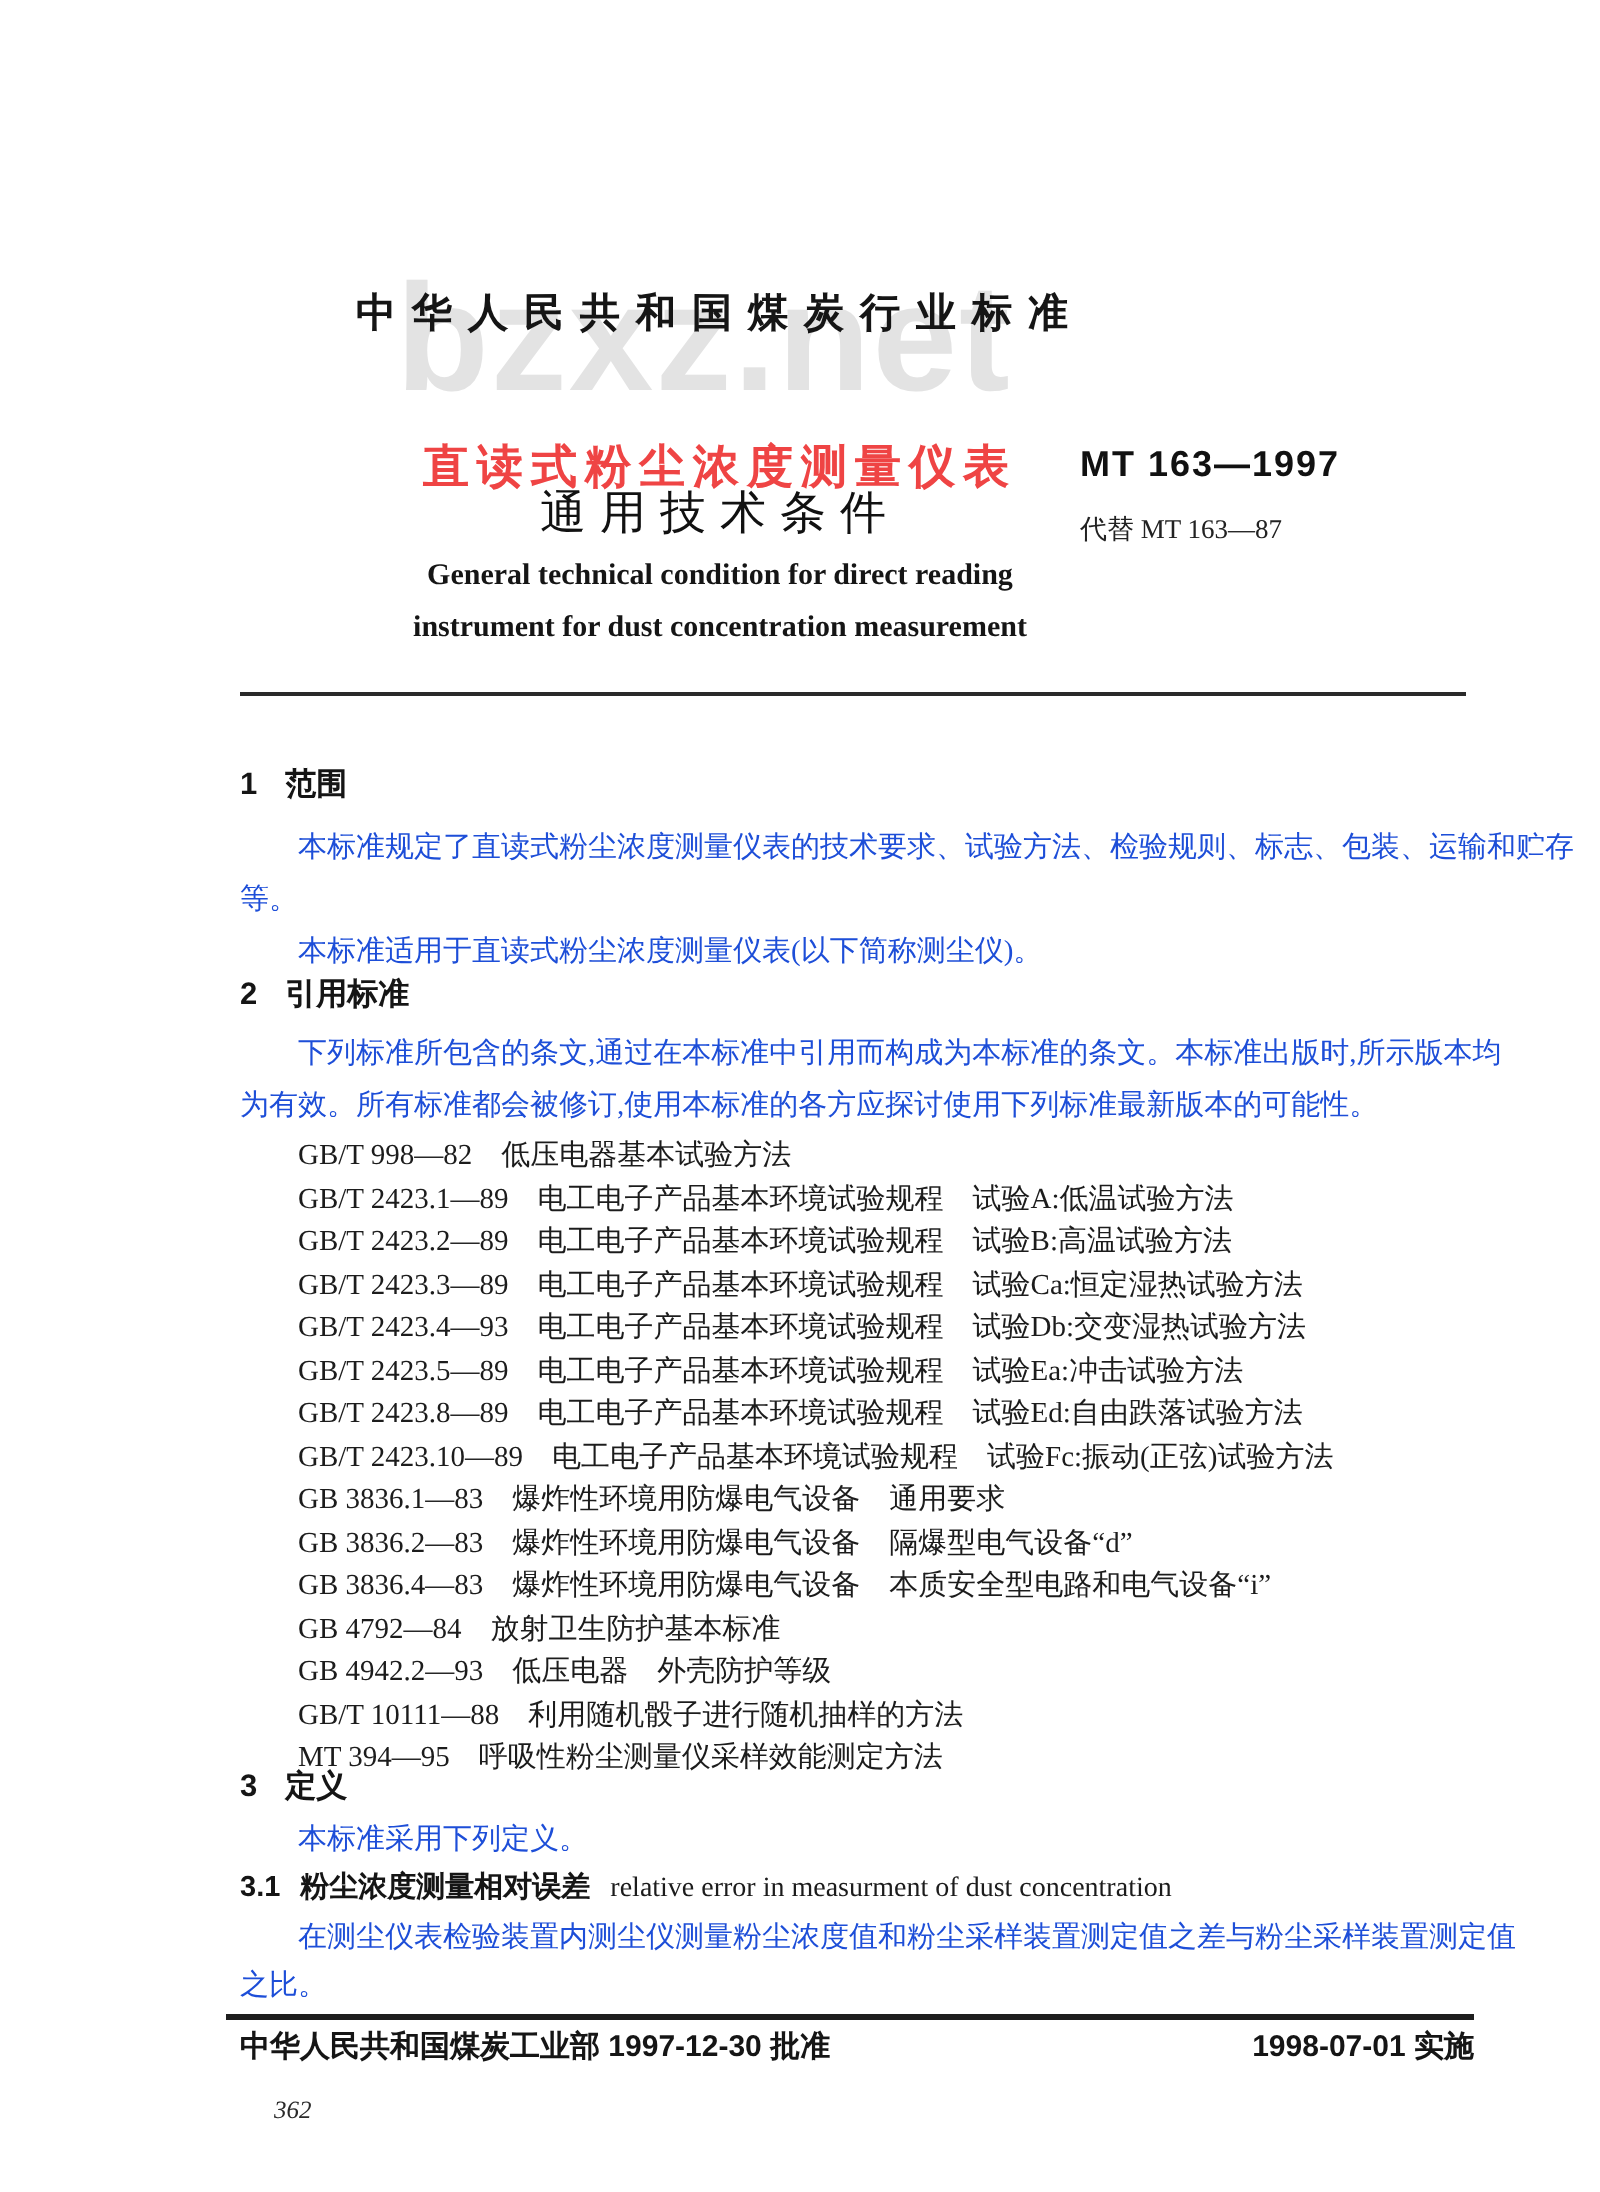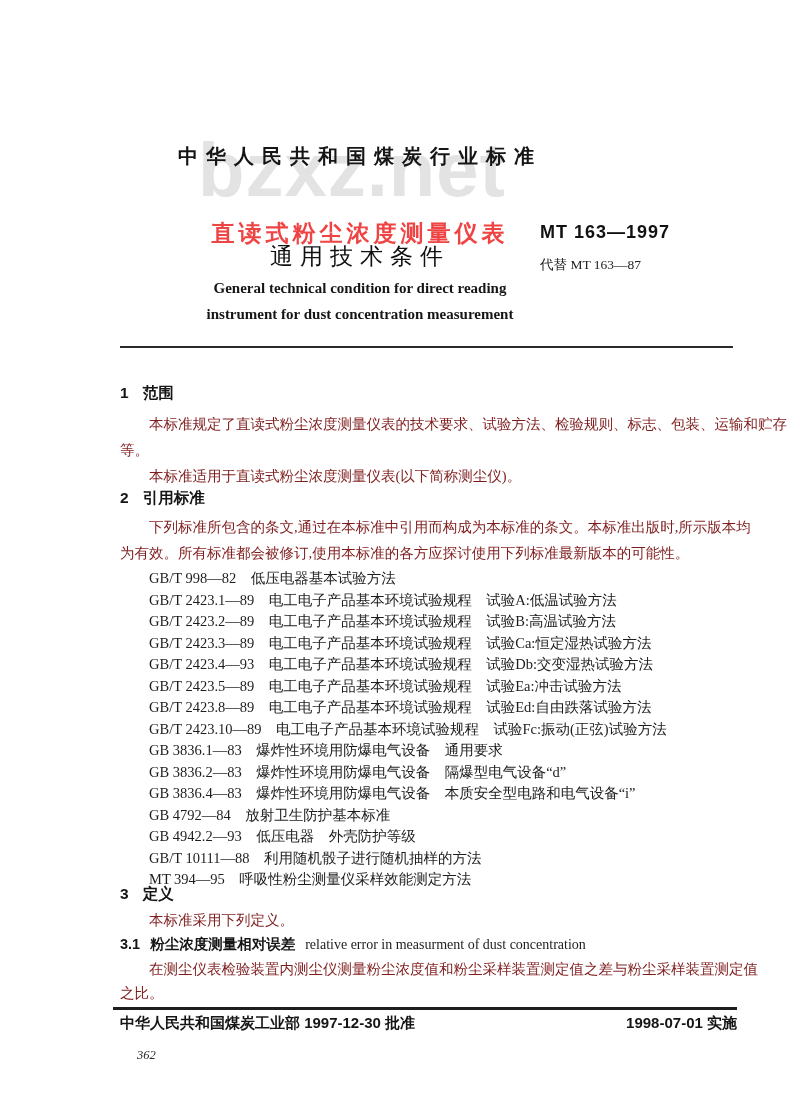--- a/index.html
+++ b/index.html
@@ -96,21 +96,21 @@
     font-family: "Liberation Sans", "DejaVu Sans", sans-serif;
     font-weight: 700;
     font-size: 15.5px;
     line-height: 20px;
     color: #151515;
   }
   .sec-heading .no { margin-right: 14px; }
   .para-line {
     font-size: 14.5px;
     line-height: 26px;
-    color: #7f1d1d;
+    color: #1d4ed8;
     white-space: nowrap;
   }
   .indent { padding-left: 29px; }
   #sec1 { top: 383px; }
   #sec1 .para-block { margin-top: 8px; }
   #sec2 { top: 488px; }
   #sec2 .para-block { margin-top: 6px; }
   .ref-list { margin-top: 2px; }
   .ref-item {
     padding-left: 29px;

